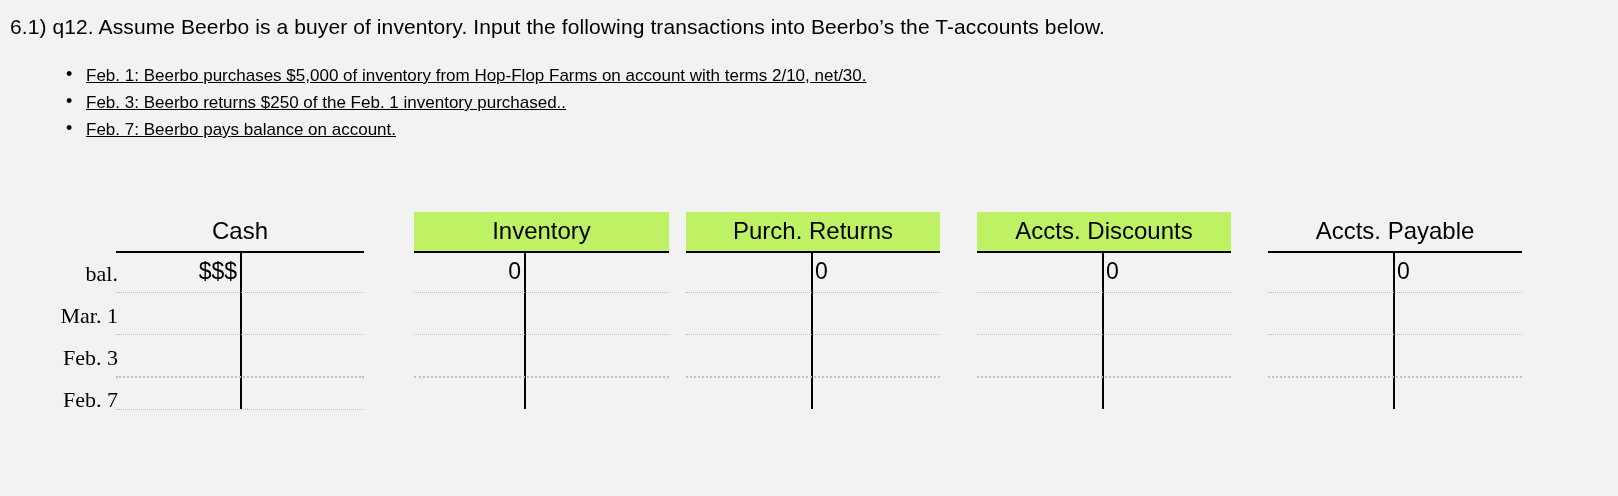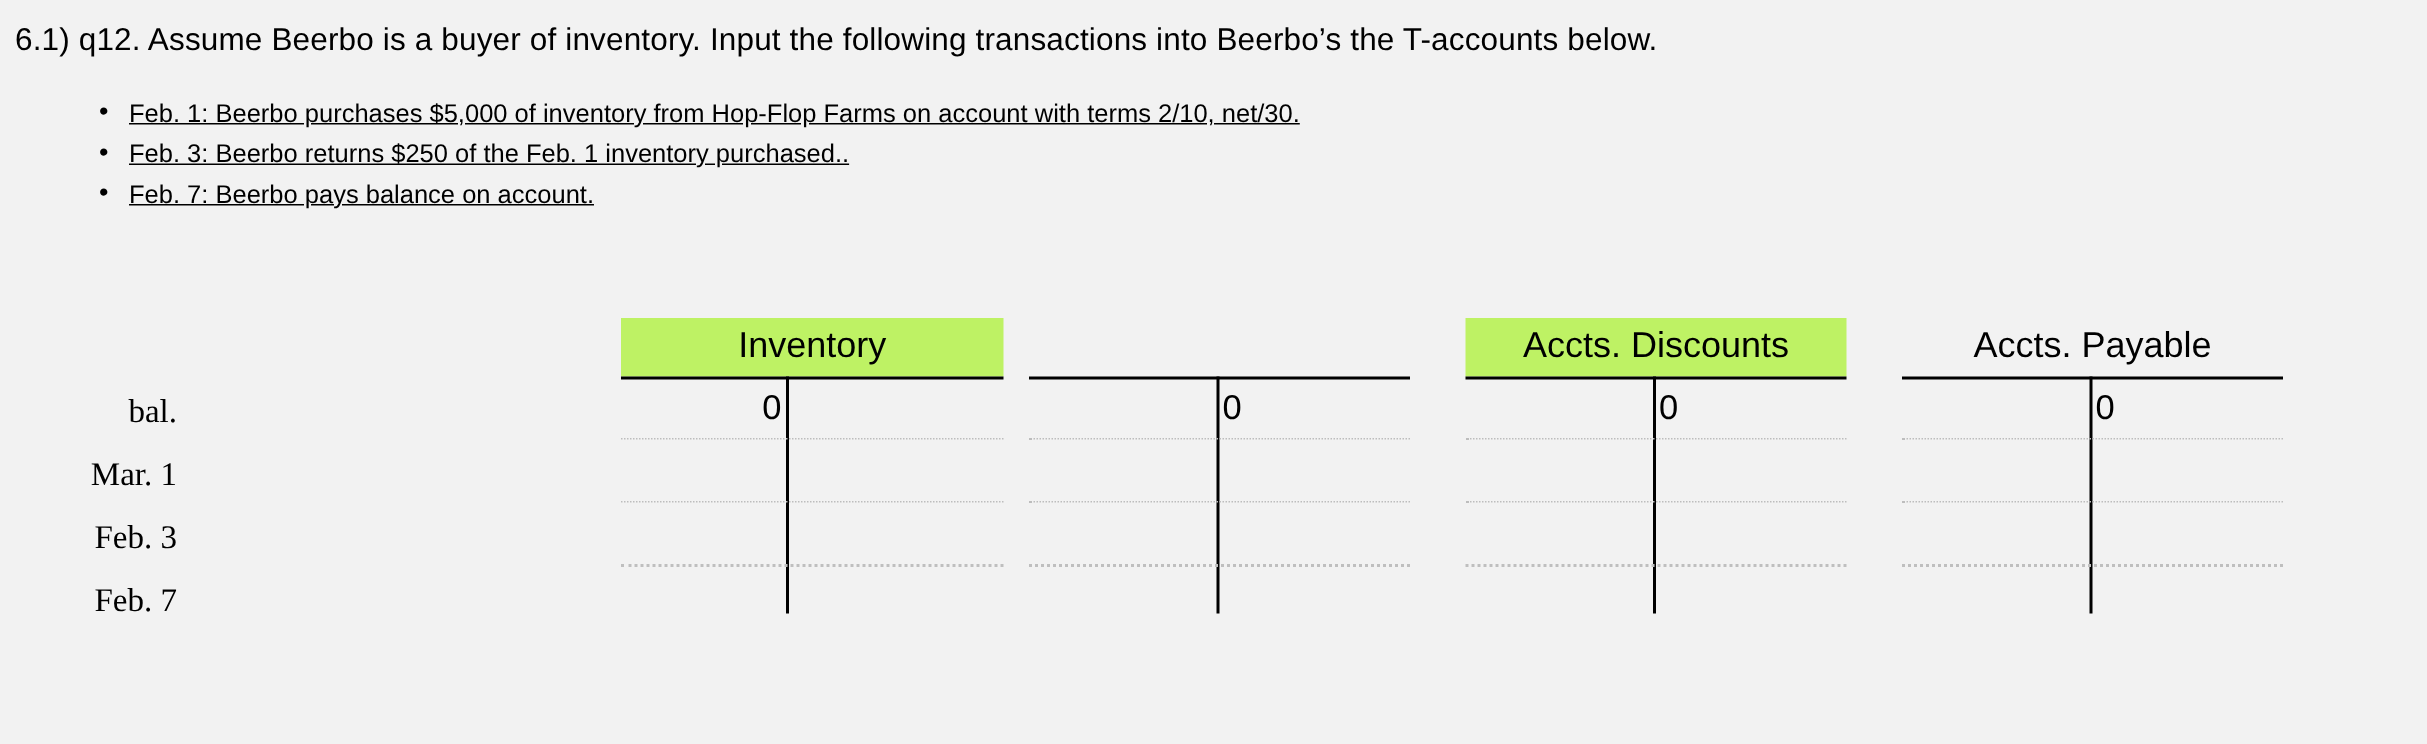--- a/index.html
+++ b/index.html
@@ -161,36 +161,50 @@
 
 <div id="taccounts-area">
 
   <div id="row-labels">
     <div class="row-label r0">bal.</div>
     <div class="row-label r1">Mar. 1</div>
     <div class="row-label r2">Feb. 3</div>
     <div class="row-label r3">Feb. 7</div>
   </div>
 
+  <div class="taccount" style="left:116px; width:248px;">
+    <div class="taccount-title">Cash</div>
+    <div class="taccount-body">
+      <div class="top-rule"></div>
+      <div class="center-rule" style="left:124px;"></div>
+      <div class="sep s1"></div>
+      <div class="sep s2"></div>
+      <div class="sep s3"></div>
+      <div class="sep s4"></div>
+      <div class="amount debit" style="left:0px; width:121px;">$$$</div>
+      <div class="amount credit" style="left:128px; width:118px;"></div>
+    </div>
+  </div>
 
   <div class="taccount" style="left:414px; width:255px;">
     <div class="taccount-title shaded">Inventory</div>
     <div class="taccount-body">
       <div class="top-rule"></div>
       <div class="center-rule" style="left:110px;"></div>
       <div class="sep s1"></div>
       <div class="sep s2"></div>
       <div class="sep s3"></div>
 
       <div class="amount debit" style="left:0px; width:107px;">0</div>
       <div class="amount credit" style="left:114px; width:138px;"></div>
     </div>
   </div>
 
   <div class="taccount" style="left:686px; width:254px;">
+    <div class="taccount-title shaded">Purch. Returns</div>
     <div class="taccount-body">
       <div class="top-rule"></div>
       <div class="center-rule" style="left:125px;"></div>
       <div class="sep s1"></div>
       <div class="sep s2"></div>
       <div class="sep s3"></div>
 
       <div class="amount debit" style="left:0px; width:122px;"></div>
       <div class="amount credit" style="left:129px; width:122px;">0</div>
     </div>

